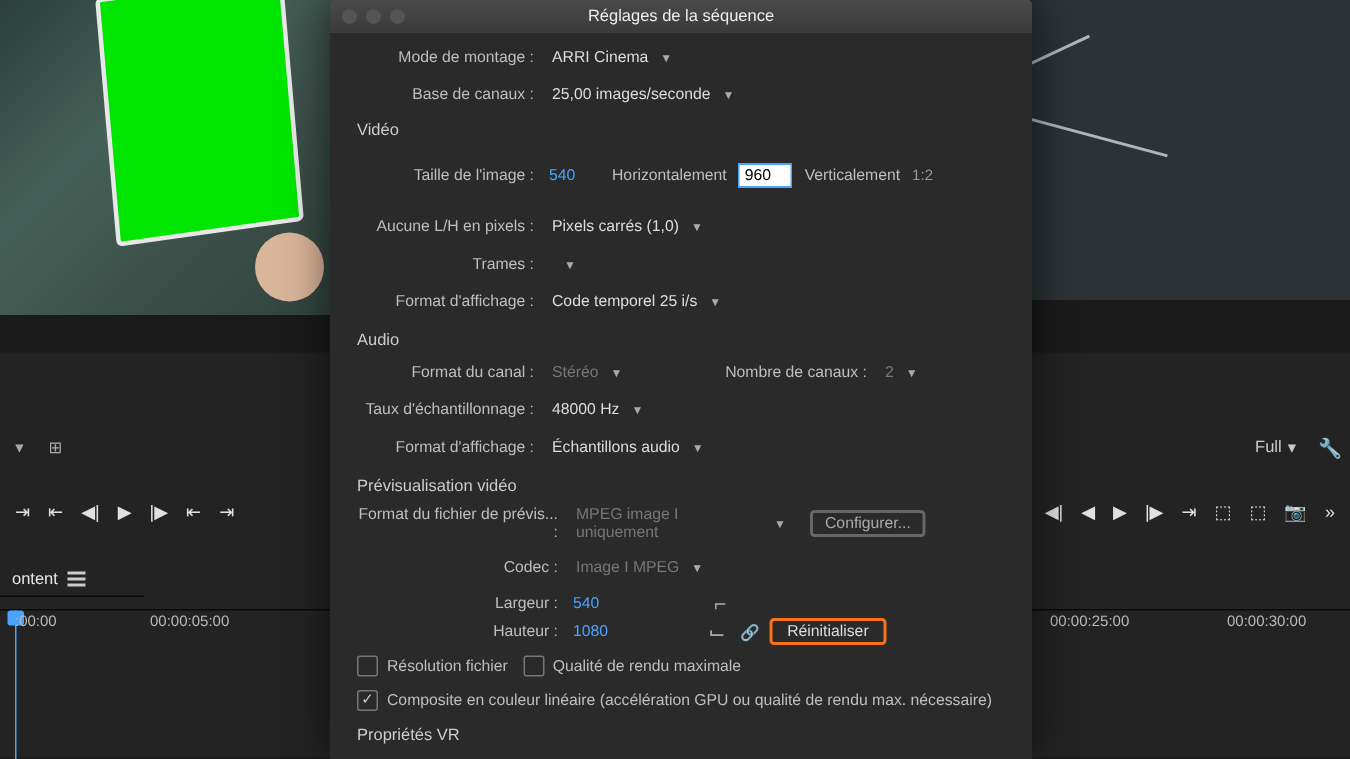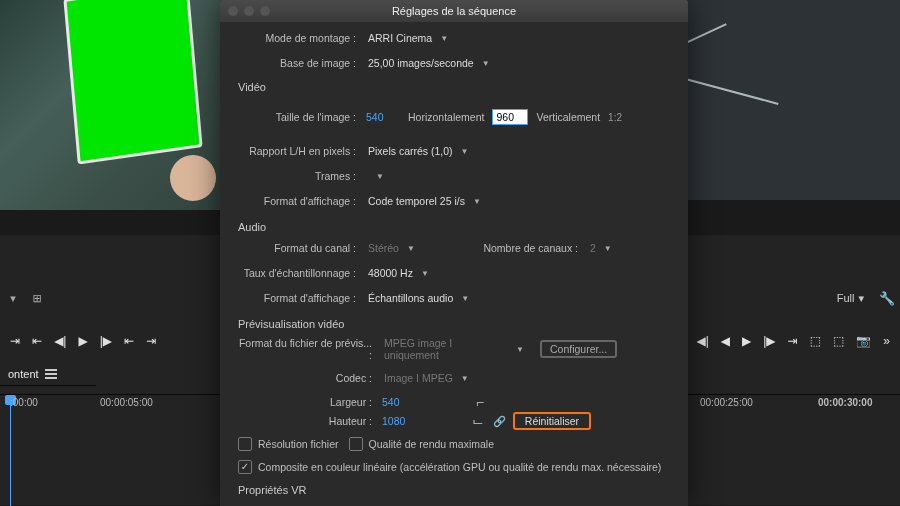--- a/index.html
+++ b/index.html
@@ -11,21 +11,21 @@
 .chalkboard::before{top:40px;left:30px;width:80px;height:2px;transform:rotate(-25deg)}
 .chalkboard::after{top:90px;left:60px;width:100px;height:2px;transform:rotate(15deg)}
 .panel-bars{position:absolute;top:235px;left:0;right:0;height:270px;background:#232323;z-index:1}
 .tool-row{display:flex;align-items:center;height:22px;padding:0 6px;gap:10px;color:#aaa;margin-top:52px}
 .tool-row .spacer{flex:1}
 .tool-row .ico{width:14px;height:14px;display:inline-flex;align-items:center;justify-content:center;cursor:pointer}
 .dd-full{display:flex;align-items:center;gap:4px;padding:2px 6px;color:#ccc}
 .tl-controls{display:flex;align-items:center;height:28px;margin-top:18px;padding:0 10px;gap:12px;color:#e0e0e0;font-size:12px}
 .tc-set{display:flex;gap:12px;align-items:center}
 .tc-right{margin-left:auto;display:flex;gap:12px;align-items:center}
-.content-tab{margin-top:8px;padding:4px 8px;color:#e8e8e8;display:flex;align-items:center;gap:6px;font-size:11px;border-bottom:1px solid #0a0a0a;width:80px}
+.content-tab{margin-top:20px;padding:4px 8px;color:#e8e8e8;display:flex;align-items:center;gap:6px;font-size:11px;border-bottom:1px solid #0a0a0a;width:80px}
 .burger span{display:block;width:12px;height:2px;background:#ccc;margin:2px 0}
 .ruler{position:relative;height:30px;margin-top:8px;border-top:1px solid #0a0a0a}
 .ruler .tick{position:absolute;top:2px;font-size:10px;color:#bbb}
 .playhead{position:absolute;top:0;left:10px;width:1px;height:120px;background:#4aa3ff}
 .playhead::before{content:"";position:absolute;top:0;left:-5px;width:11px;height:10px;background:#4aa3ff;border-radius:2px}
 .dialog{position:absolute;top:0;left:220px;width:468px;height:506px;background:#2a2a2a;z-index:10;box-shadow:0 0 30px rgba(0,0,0,.6);border-radius:3px 3px 0 0;font-size:10.5px}
 .titlebar{height:22px;background:linear-gradient(#4a4a4a,#3a3a3a);border-radius:3px 3px 0 0;display:flex;align-items:center;justify-content:center;position:relative;color:#eee;font-size:11px}
 .titlebar .dots{position:absolute;left:8px;display:flex;gap:6px}
 .titlebar .dots span{width:10px;height:10px;border-radius:50%;background:#555}
 .dlg-body{padding:6px 18px 0 18px}
@@ -99,21 +99,21 @@
         <span></span>
         <span></span>
       </div>
   </div>
 
   <div class="ruler">
     <div class="playhead"></div>
   <span class="tick" style="left: 10px;">:00:00</span>
       <span class="tick" style="left: 100px;">00:00:05:00</span>
       <span class="tick" style="left: 700px;">00:00:25:00</span>
-      <span class="tick" style="left: 818px; font-weight: bold;">00:00:30:00</span>
+      <span class="tick" style="left: 818px;">00:00:30:00</span>
     </div>
 </div>
 
 <div class="dialog">
   <div class="titlebar">
     <div class="dots">
         <span></span>
         <span></span>
         <span></span>
       </div>
@@ -122,38 +122,38 @@
   <div class="dlg-body">
 
     <div class="row">
       <div class="lbl">Mode de montage :</div>
       <div class="select" style="width:140px">
           <span>ARRI Cinema</span>
           <span class="chev">▼</span>
         </div>
     </div>
     <div class="row">
-      <div class="lbl">Base de image :</div>
+      <div class="lbl">Base de canaux :</div>
       <div class="select" style="width:140px">
           <span>25,00 images/seconde</span>
           <span class="chev">▼</span>
         </div>
     </div>
 
     <div class="section-head">Vidéo</div>
     <div class="row">
       <div class="lbl">Taille de l'image :</div>
       <span class="input-box">540</span>
       <span class="inline-txt" style="margin:13px 8px">Horizontalement</span>
       <span class="input-focus">960</span>
       <span class="inline-txt" style="margin:0 8px">Verticalement</span>
       <span class="small-ind">1:2</span>
     </div>
     <div class="row">
-      <div class="lbl">Rapport L/H en pixels :</div>
+      <div class="lbl">Aucune L/H en pixels :</div>
       <div class="select" style="width:140px">
           <span>Pixels carrés (1,0)</span>
           <span class="chev">▼</span>
         </div>
     </div>
     <div class="row">
       <div class="lbl">Trames :</div>
       <div class="select" style="width:170px">
           <span class="chev">▼</span>
         </div>

